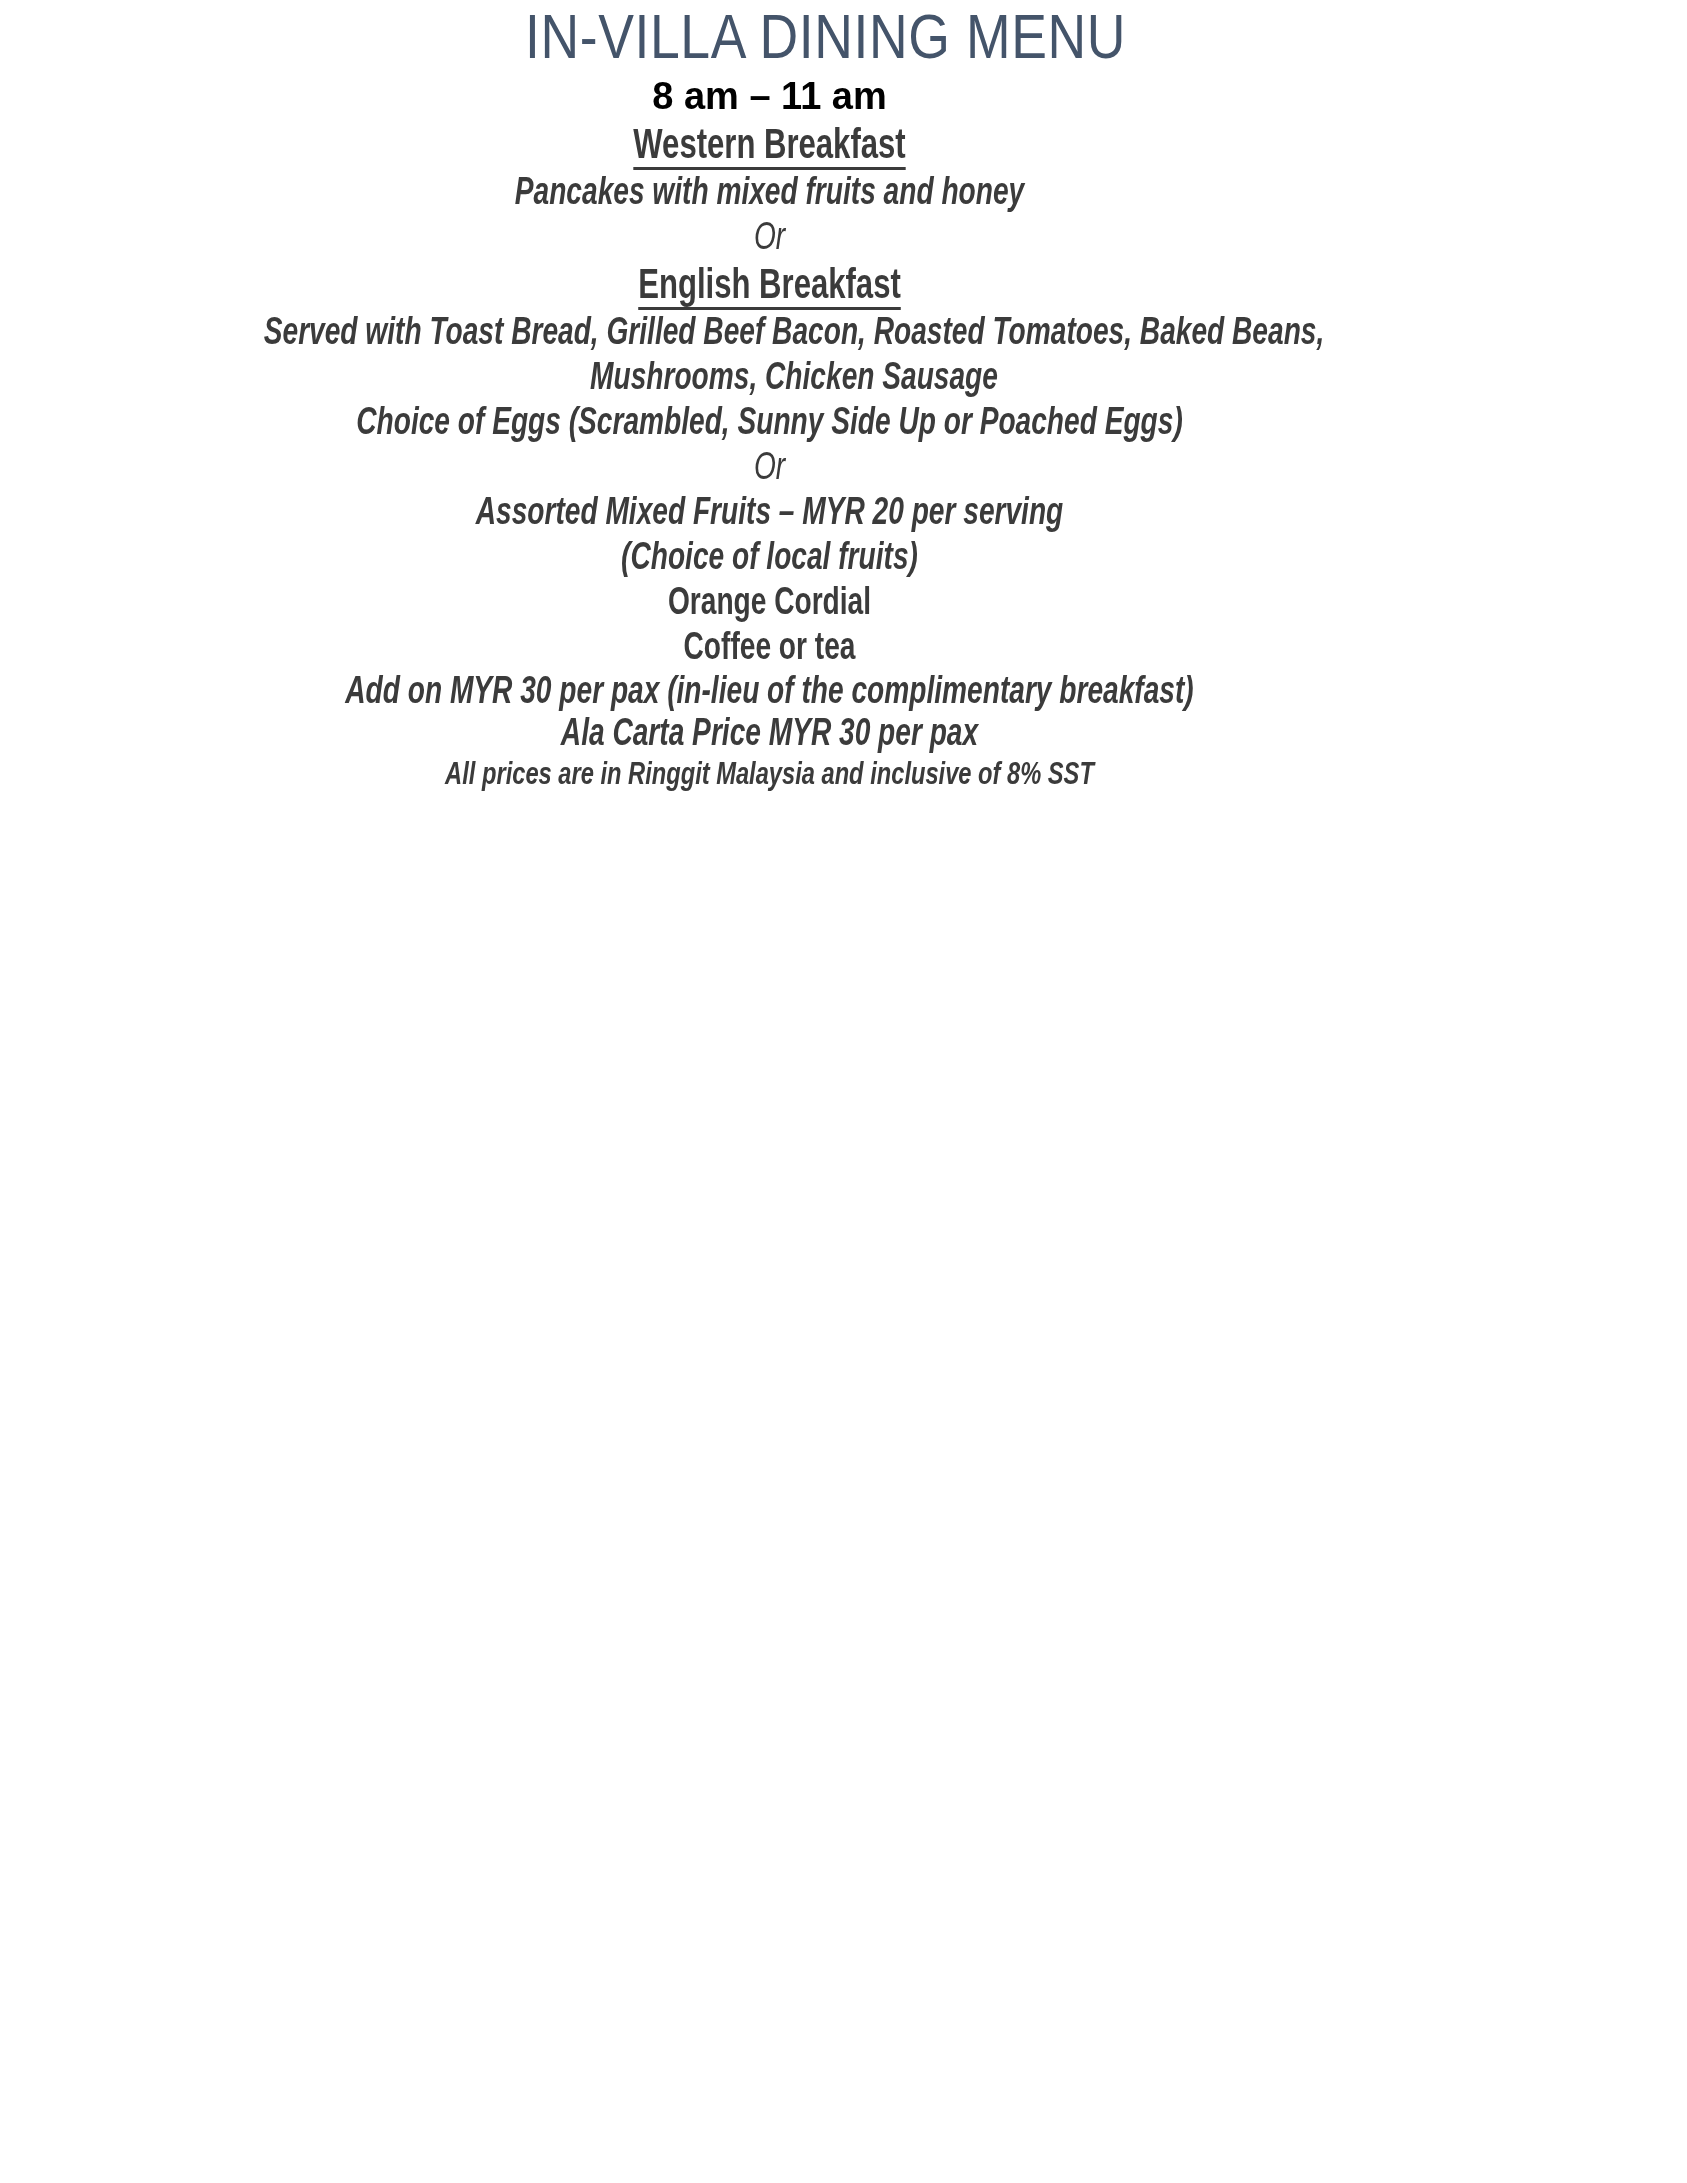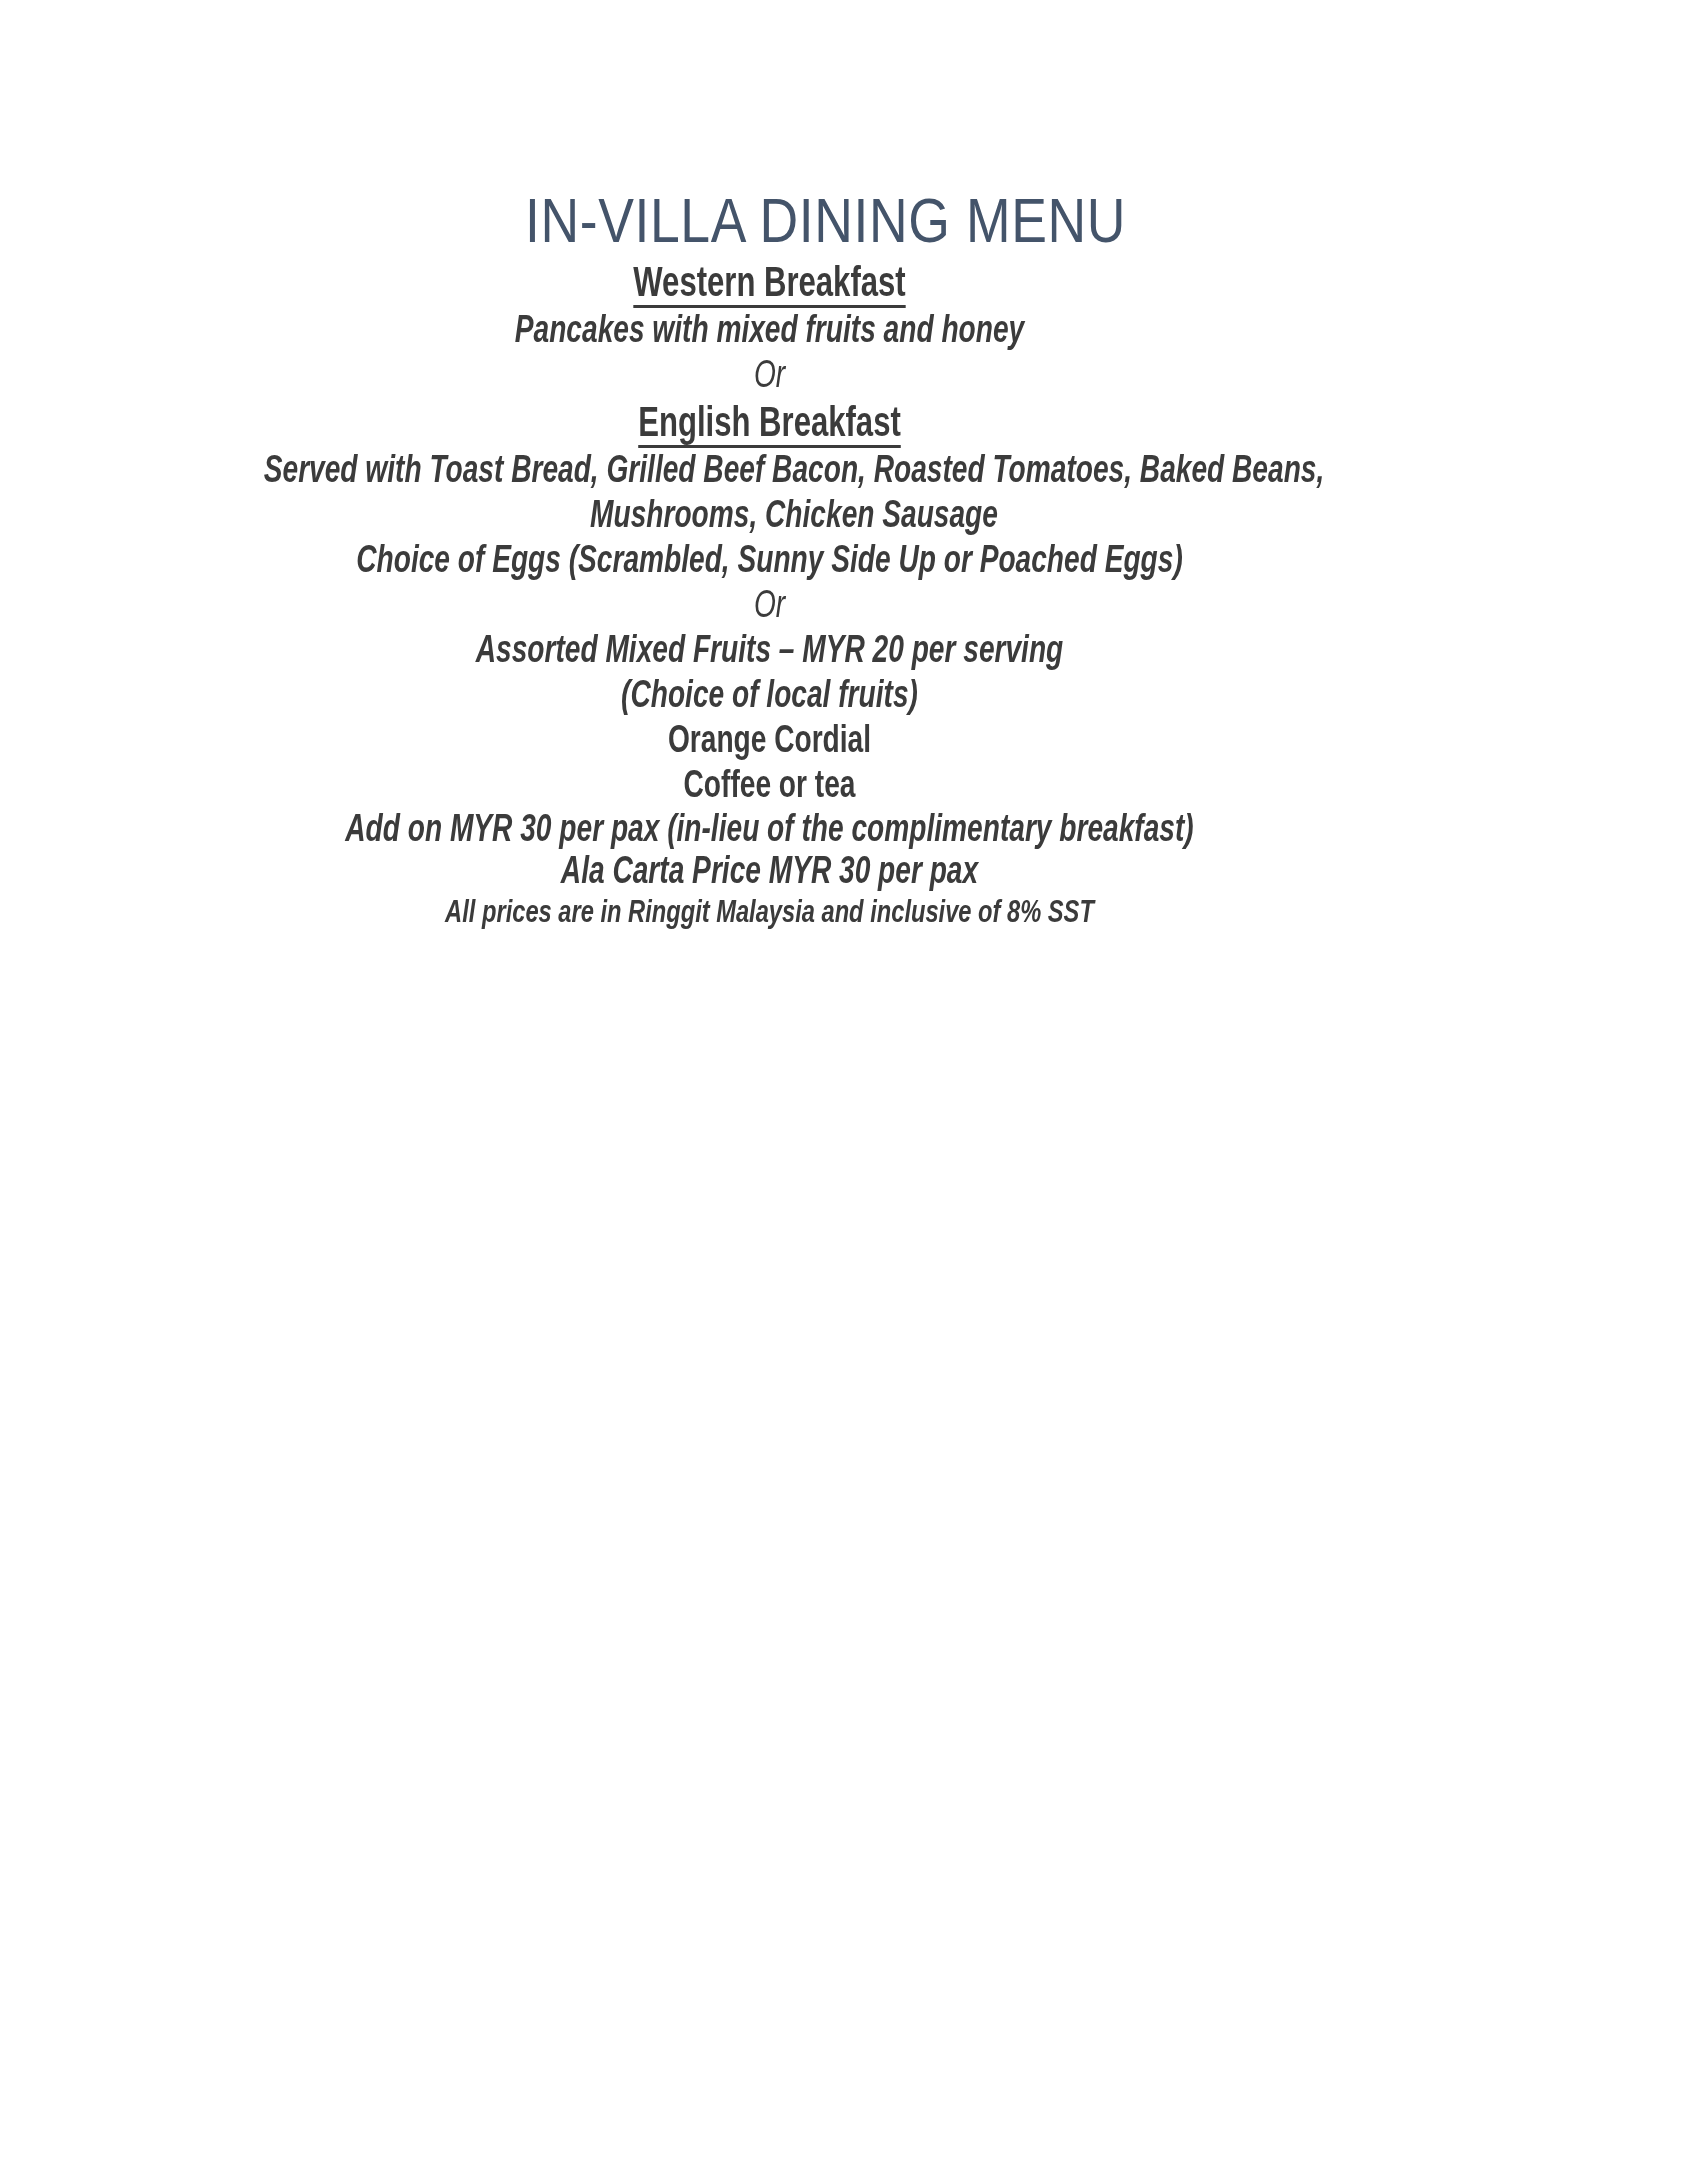--- a/index.html
+++ b/index.html
@@ -10,21 +10,20 @@
   body {
     width: 1687px;
     height: 2183px;
     font-family: "Liberation Sans", sans-serif;
   }
   .page {
     position: relative;
     width: 1539px;
     height: 2183px;
     box-sizing: border-box;
-    padding-top: 184px;
     background: #FFFFFF;
     text-align: center;
     color: #3B3B3B;
     overflow: hidden;
   }
   .page p, .page h1, .page h2 {
     margin: 0;
     padding: 0;
   }
   
@@ -105,20 +104,21 @@
   .mt-addon   { margin-top: 130px; line-height: 42px; }
   .tight      { line-height: 42px; }
 </style>
 </head>
 <body>
 
 <div class="page">
 
   <h1 class="doc-title cond-t">IN-VILLA DINING MENU</h1>
 
+  <p class="hours">8 am – 11 am</p>
 
   <h2 class="section-heading cond mt-wb"><span class="underlined">Western Breakfast</span></h2>
 
   <p class="body-line cond mt-panc">Pancakes with mixed fruits and honey</p>
 
   <p class="or-line cond mt-or1">Or</p>
 
   <h2 class="section-heading cond mt-eb"><span class="underlined">English Breakfast</span></h2>
 
   <p class="body-line cond served mt-served">Served with Toast Bread, Grilled Beef Bacon, Roasted Tomatoes, Baked Beans, Mushrooms, Chicken Sausage</p>

